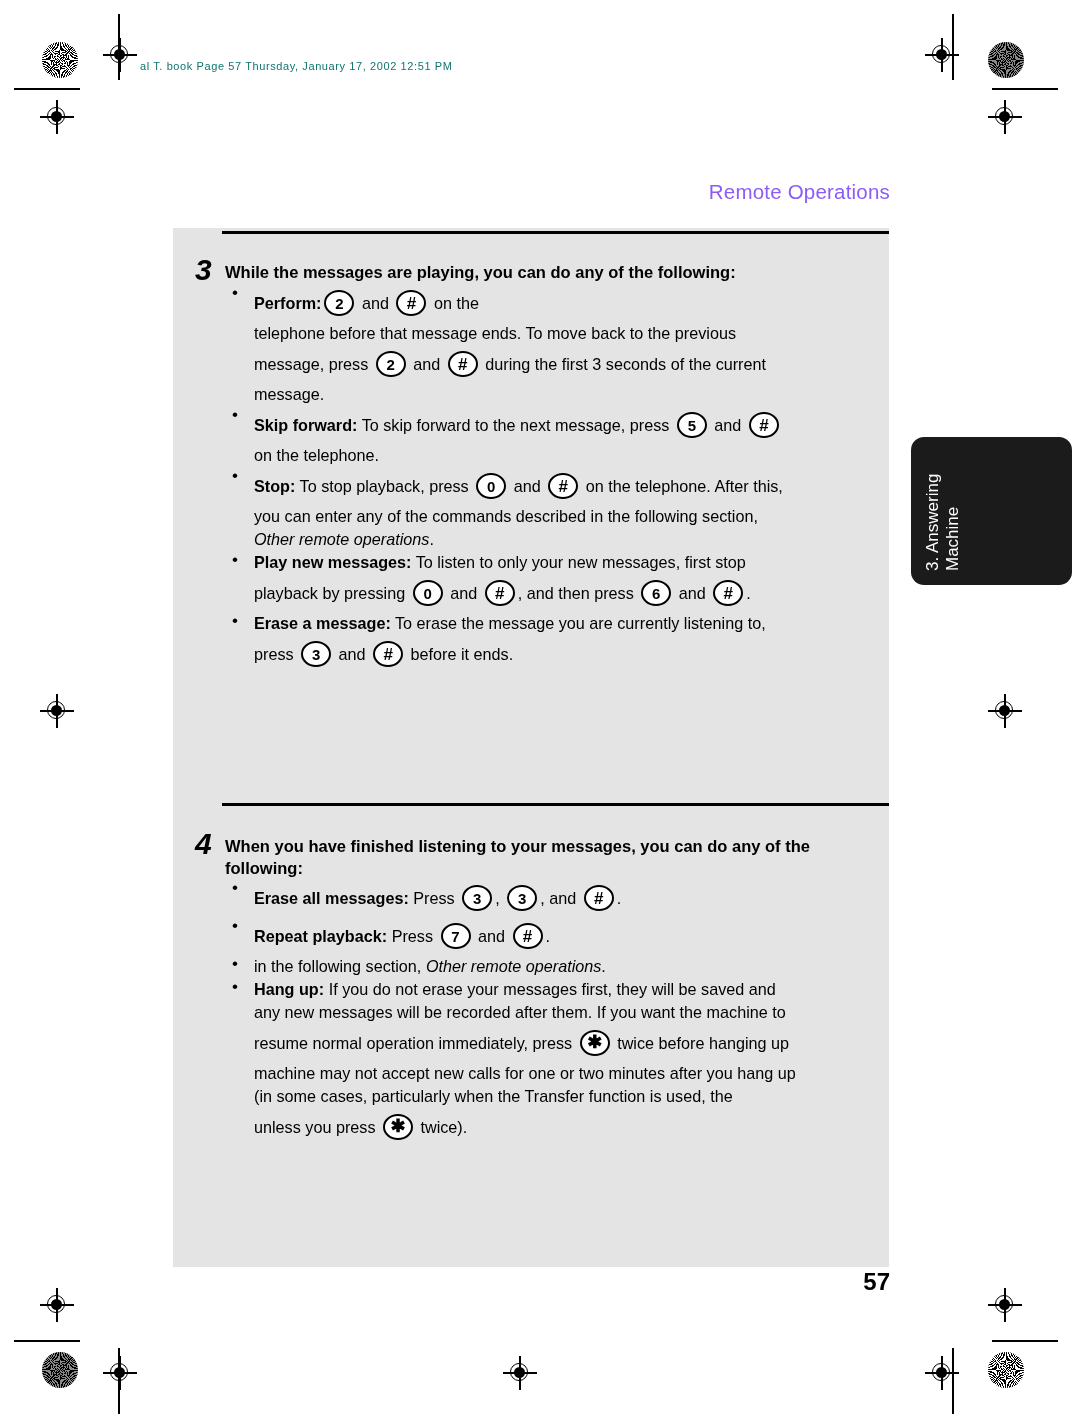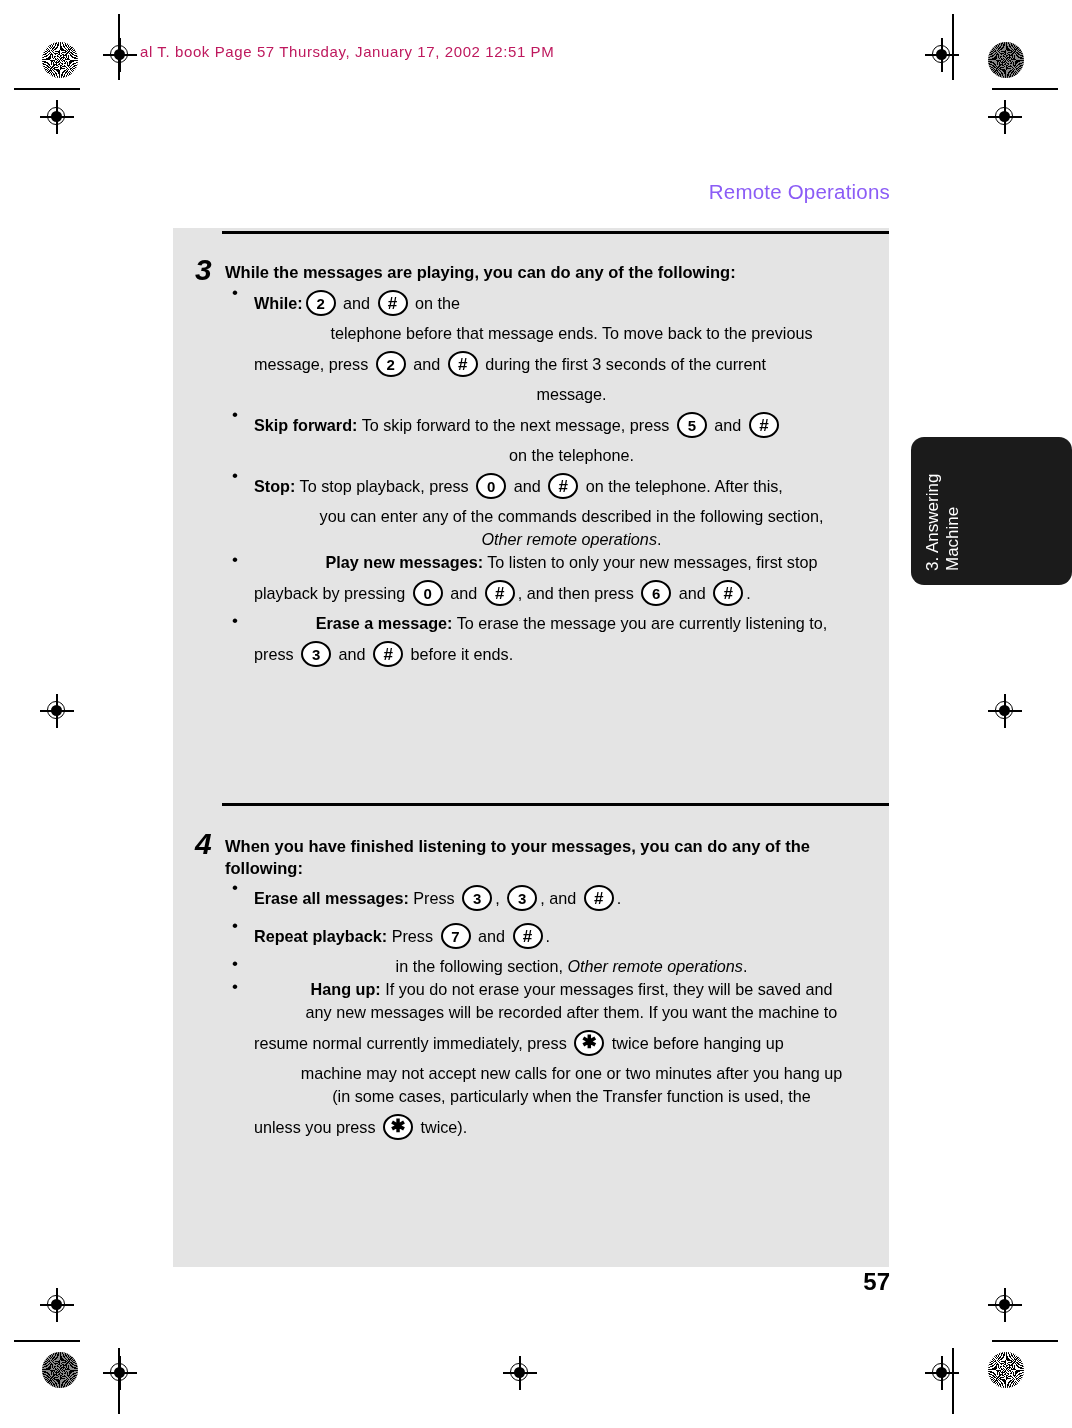--- a/index.html
+++ b/index.html
@@ -67,24 +67,24 @@
   .crop-line {
     position: absolute;
     background: #000;
     pointer-events: none;
   }
 
   
   .filename-line {
     position: absolute;
     left: 140px;
-    top: 43px;
-    font-size: 15px;
+    top: 60px;
+    font-size: 11px;
     letter-spacing: 0.6px;
-    color: #be185d;
+    color: #0f766e;
     white-space: nowrap;
     font-family: "Liberation Sans", sans-serif;
   }
 
   
   .running-head {
     position: absolute;
     right: 182px;
     top: 132px;
     font-size: 20.5px;
@@ -198,21 +198,21 @@
   .ital { font-style: italic; }
 
   
   .ln {
     display: flex;
     align-items: center;
     flex-wrap: nowrap;
     white-space: pre;
   }
   .ln.loose { height: 38px; }
-  .ln.plain { height: 23px; justify-content: center; }
+  .ln.plain { height: 23px; }
 
   
   .key {
     display: inline-flex;
     align-items: center;
     justify-content: center;
     width: 30px;
     height: 26px;
     border: 2.2px solid #000;
     border-radius: 50%;
@@ -336,21 +336,21 @@
   <div class="rule rule-top"></div>
   <div class="rule rule-mid"></div>
 
   <div class="step step-3">
     <div class="step-head">
       <div class="step-num">3</div>
       <div class="step-title">While the messages are playing, you can do any of the following:</div>
     </div>
     <ul class="bullets">
         <li>
-          <div class="ln loose"><span class="lead">While:</span><span class="key">2</span><span> and </span><span class="key hash">#</span><span> on the</span></div>
+          <div class="ln loose"><span class="lead">Perform:</span><span class="key">2</span><span> and </span><span class="key hash">#</span><span> on the</span></div>
           <div class="ln plain"><span>telephone before that message ends. To move back to the previous</span></div>
           <div class="ln loose"><span>message, press </span><span class="key">2</span><span> and </span><span class="key hash">#</span><span> during the first 3 seconds of the current</span></div>
           <div class="ln plain"><span>message.</span></div>
         </li>
         <li>
           <div class="ln loose"><span class="lead">Skip forward:</span><span> To skip forward to the next message, press </span><span class="key">5</span><span> and </span><span class="key hash">#</span></div>
           <div class="ln plain"><span>on the telephone.</span></div>
         </li>
         <li>
           <div class="ln loose"><span class="lead">Stop:</span><span> To stop playback, press </span><span class="key">0</span><span> and </span><span class="key hash">#</span><span> on the telephone. After this,</span></div>
@@ -379,21 +379,21 @@
         </li>
         <li>
           <div class="ln loose"><span class="lead">Repeat playback:</span><span> Press </span><span class="key">7</span><span> and </span><span class="key hash">#</span><span>.</span></div>
         </li>
         <li>
           <div class="ln plain"><span>in the following section, </span><span class="ital">Other remote operations</span><span>.</span></div>
         </li>
         <li>
           <div class="ln plain"><span class="lead">Hang up:</span><span> If you do not erase your messages first, they will be saved and</span></div>
           <div class="ln plain"><span>any new messages will be recorded after them. If you want the machine to</span></div>
-          <div class="ln loose"><span>resume normal currently immediately, press </span><span class="key star">✱</span><span> twice before hanging up</span></div>
+          <div class="ln loose"><span>resume normal operation immediately, press </span><span class="key star">✱</span><span> twice before hanging up</span></div>
           <div class="ln plain"><span>machine may not accept new calls for one or two minutes after you hang up</span></div>
           <div class="ln plain"><span>(in some cases, particularly when the Transfer function is used, the</span></div>
           <div class="ln loose"><span>unless you press </span><span class="key star">✱</span><span> twice).</span></div>
         </li>
       </ul>
   </div>
 </div>
 
 <div class="page-number">57</div>
 

